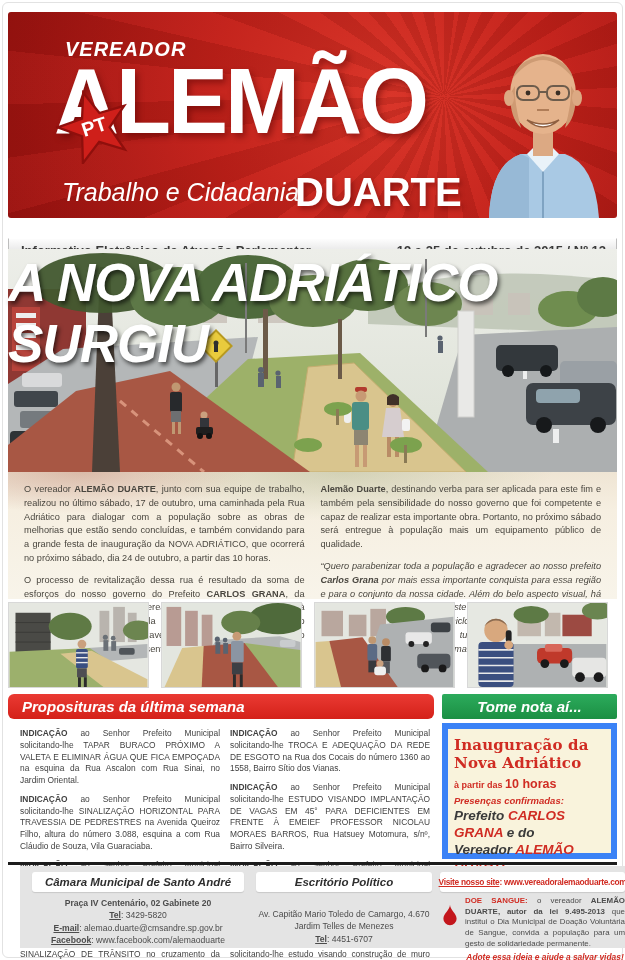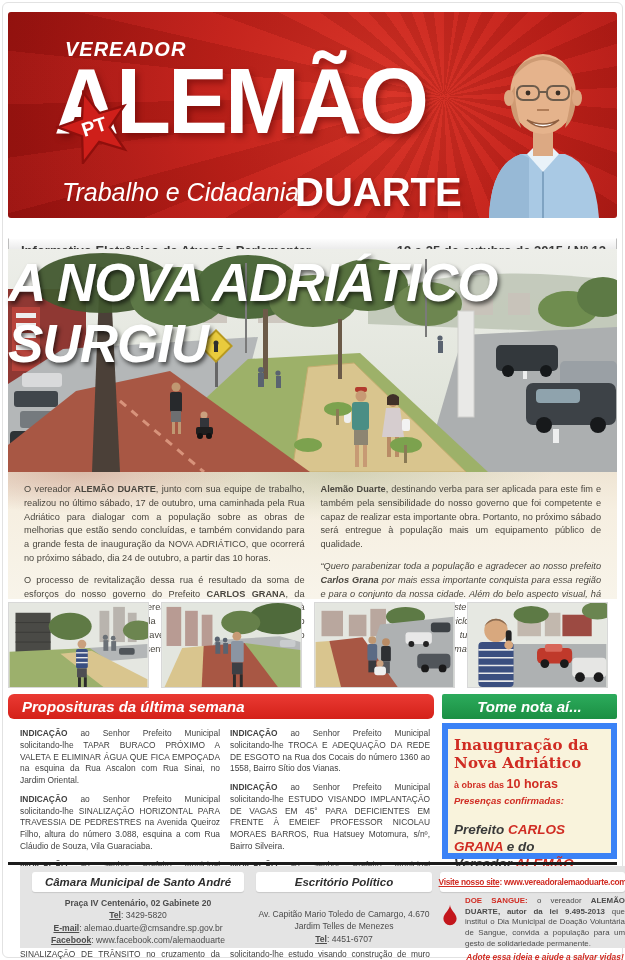--- a/index.html
+++ b/index.html
@@ -62,21 +62,21 @@
 
   .note{position:absolute;left:442px;top:694px;width:175px}
   .note-hd{height:25px;background:linear-gradient(180deg,#2cab5c,#1b8f43);color:#fff;font-weight:700;font-style:italic;
            font-size:15px;display:flex;align-items:center;justify-content:center;border-radius:2px}
   .note-bd{margin-top:4px;background:var(--note-bg);border:6px solid #3b82f6;height:136px;padding:7px 6px;text-align:left;color:var(--red)}
   .note-title{font-family:"DejaVu Serif",serif;font-weight:700;font-size:15px;letter-spacing:.2px;margin-bottom:5px}
   .note-date{font-size:10px;font-weight:700;margin-bottom:2px}
   .note-date .big{font-size:15px}
   .note-time{font-size:9px;font-weight:700;margin-bottom:4px}
   .note-time .big{font-size:12.5px}
-  .note-pres{font-size:9.5px;font-weight:700;font-style:italic;margin-bottom:16px}
+  .note-pres{font-size:9.5px;font-weight:700;font-style:italic;margin-bottom:2px}
   .note-names{font-size:13.5px;font-weight:700;font-style:italic;line-height:1.25;margin-bottom:6px}
   .note-part{font-size:10px;font-weight:700;line-height:1.3}
 
   
   .footline{position:absolute;left:8px;top:862px;width:609px;height:3px;background:#1c1c1c}
   .footer{position:absolute;left:20px;top:866px;width:609px;height:82px;background:var(--footer-bg)}
   .fcol{position:absolute;top:6px}
   .fcol1{left:12px;width:212px}
   .fcol2{left:236px;width:176px}
   .fcol3{left:420px;width:185px}
@@ -404,21 +404,21 @@
         <p><span class="b">INDICAÇÃO</span><span> ao Senhor Prefeito Municipal solicitando-lhe ESTUDO VISANDO IMPLANTAÇÃO DE BARRAS DELIMITADORAS EM FRENTE À EMEIEF PROFESSOR NICOLAU MORAES BARROS, Rua Hatsuey Motomura, s/nº, Bairro Silveira.</span></p>
         <p><span class="b">INDICAÇÃO</span><span> ao Senhor Prefeito Municipal solicitando-lhe estudo visando construção de muro de arrimo em terreno da Prefeitura localizado altura do nº 1527, da Rua dos Cocais, Bairro Sítio dos Vianas.</span></p>
       </div>
     </div>
   </div>
 
   <div class="note">
     <div class="note-hd">Tome nota aí...</div>
     <div class="note-bd">
       <div class="note-title">Inauguração da Nova Adriático</div>
-      <div class="note-time"><span>à obras das </span><span class="big">10 horas</span></div>
+      <div class="note-time"><span>à partir das </span><span class="big">10 horas</span></div>
       <div class="note-pres">Presenças confirmadas:</div>
       <div class="note-names">
         <div><span class="dk">Prefeito </span><span>CARLOS GRANA</span><span class="dk"> e do</span></div>
         <div><span class="dk">Vereador </span><span>ALEMÃO DUARTE</span></div>
       </div>
       <div class="note-part">Participe, traga sua família e convide parentes e amigos para esta grande festa!</div>
     </div>
   </div>
 
   <div class="footline"></div>

